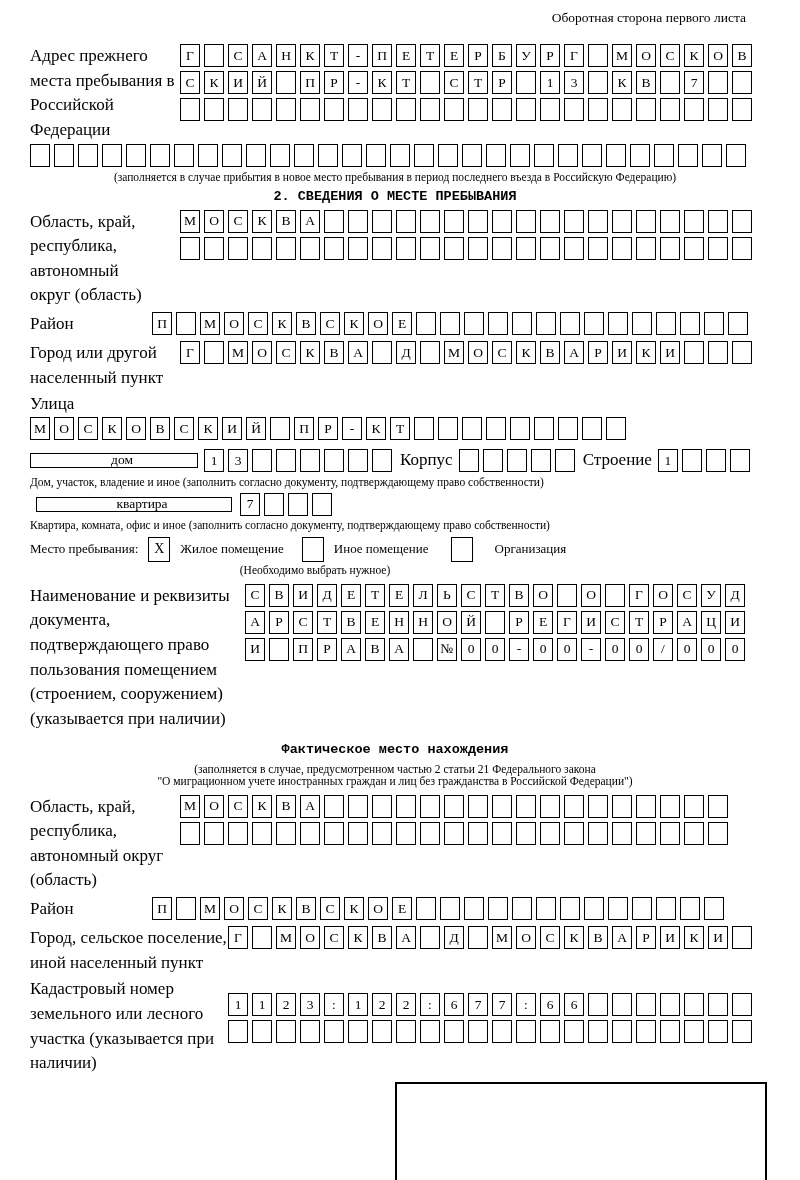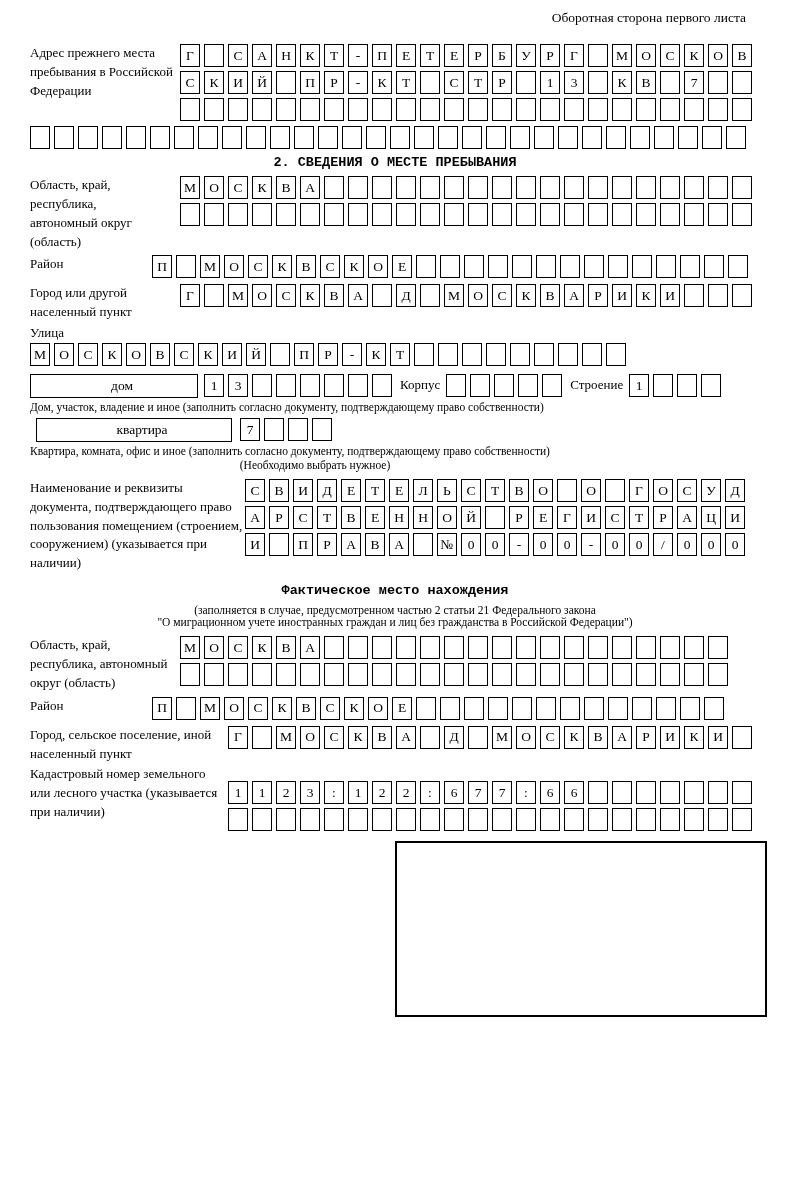--- a/index.html
+++ b/index.html
@@ -15,35 +15,35 @@
   
   .cells { display:flex; gap:4px; margin-bottom:4px; }
   .cell {
     flex:0 0 20px; width:20px; height:23px;
     border:1.8px solid #000;
     display:flex; align-items:center; justify-content:center;
     font-size:13.5px; line-height:1;
   }
 
   .field { display:flex; align-items:flex-start; }
-  .label { font-size:13px; line-height:1.45; flex:none; }
+  .label { font-size:17px; line-height:1.45; flex:none; }
   .lw-150 { width:150px; }
   .lw-122 { width:122px; }
   .lw-198 { width:198px; }
   .narrow-112 { display:block; max-width:112px; }
   .narrow-160 { display:block; max-width:160px; }
 
   .note { font-size:11.5px; }
   .note-center { text-align:center; }
 
   .sec-title { text-align:center; font-weight:bold; font-size:13.5px; margin:6px 0 6px 0;font-family:Liberation Mono, monospace; }
 
   .inline-row { display:flex; align-items:center; }
   .box-label {
-    border:1.8px solid #000; height:24px;
+    border:1.8px solid #000; height:15px;
     display:flex; align-items:center; justify-content:center;
     font-size:13.5px;
     padding-left:16px;
   }
   .chk {
     width:22px; height:25px; border:1.8px solid #000; flex:none;
     display:flex; align-items:center; justify-content:center;
     font-size:14px;
   }
   .stay-label { font-size:13px; }
@@ -172,20 +172,21 @@
       <span class="cell"></span>
       <span class="cell"></span>
       <span class="cell"></span>
       <span class="cell"></span>
       <span class="cell"></span>
       <span class="cell"></span>
       <span class="cell"></span>
       <span class="cell"></span>
       <span class="cell"></span>
     </div>
+  <div class="note note-center">(заполняется в случае прибытия в новое место пребывания в период последнего въезда в Российскую Федерацию)</div>
 
   <div class="sec-title">2. СВЕДЕНИЯ О МЕСТЕ ПРЕБЫВАНИЯ</div>
 
   <div class="field">
     <div class="label lw-150">
         <span class="narrow-112">Область, край, республика, автономный округ (область)</span>
       </div>
     <div>
       <div class="cells">
           <span class="cell">М</span>
@@ -368,20 +369,29 @@
     <div class="box-label" style="width:196px; margin-left:6px;">квартира</div>
     <div class="cells" style="margin-bottom:0;">
         <span class="cell">7</span>
         <span class="cell"></span>
         <span class="cell"></span>
         <span class="cell"></span>
       </div>
   </div>
   <div class="note" style="margin-top:3px;">Квартира, комната, офис и иное (заполнить согласно документу, подтверждающему право собственности)</div>
 
+  <div class="inline-row" style="margin-top:6px; gap:10px;">
+    <div class="stay-label">Место пребывания:</div>
+    <div class="chk">X</div>
+    <div class="stay-label">Жилое помещение</div>
+    <div class="chk" style="margin-left:8px;"></div>
+    <div class="stay-label">Иное помещение</div>
+    <div class="chk" style="margin-left:12px;"></div>
+    <div class="stay-label" style="margin-left:12px;">Организация</div>
+  </div>
   <div class="note" style="margin-left:135px; width:300px; text-align:center; margin-top:2px;">(Необходимо выбрать нужное)</div>
 
   <div class="field" style="margin-top:8px;">
     <div class="label" style="width:215px;">Наименование и реквизиты документа, подтверждающего право пользования помещением (строением, сооружением) (указывается при наличии)</div>
     <div>
       <div class="cells">
           <span class="cell">С</span>
           <span class="cell">В</span>
           <span class="cell">И</span>
           <span class="cell">Д</span>

